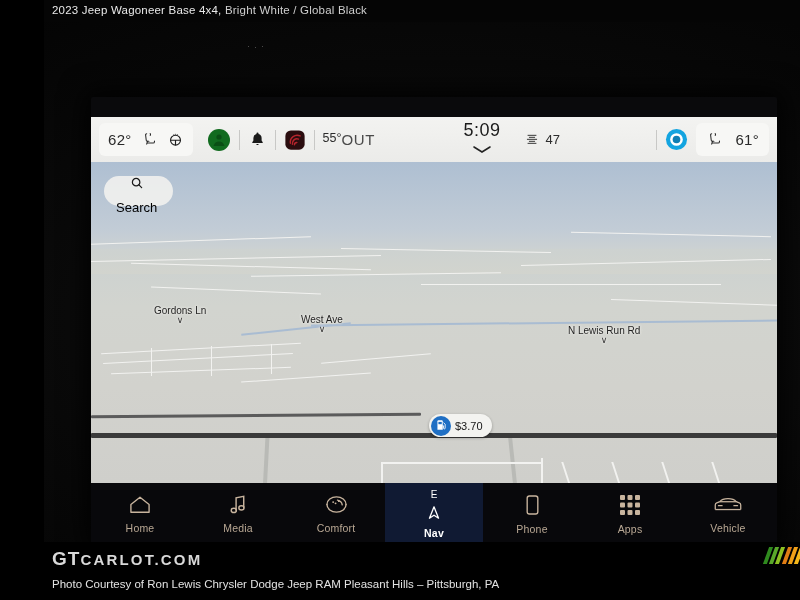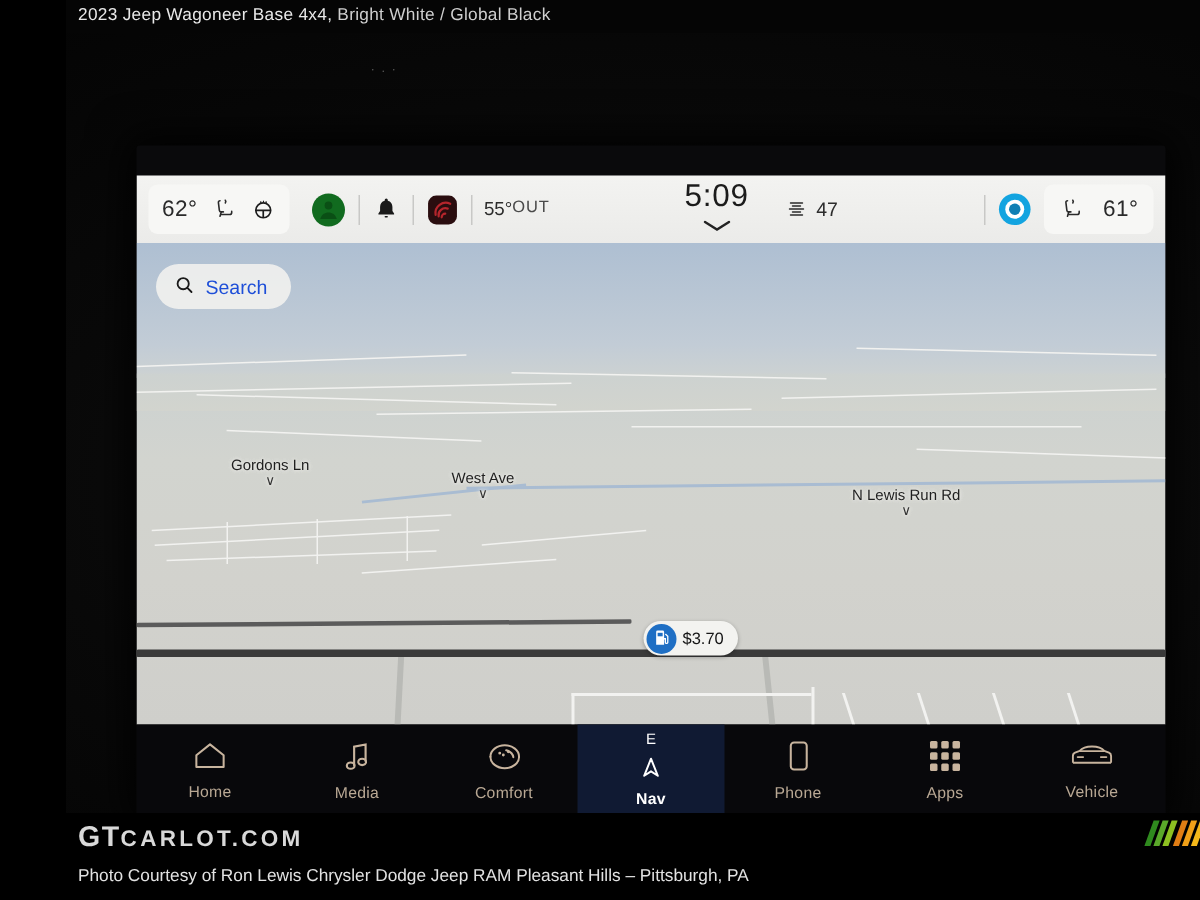--- a/index.html
+++ b/index.html
@@ -61,24 +61,24 @@
     height: 33px; padding: 0 9px;
     background: #f7f7f5; border-radius: 6px;
   }
   .sb-temp { font-size: 15px; font-weight: 400; color:#2a2a2a; letter-spacing:.3px;}
   .sb-divider { width:1px; height:20px; background:#c8c8c6; margin:0 8px; }
   .sb-spacer { flex: 1; }
   .icon-btn { display:flex; align-items:center; justify-content:center; }
 
   .out-temp { display:flex; line-height:1.05; font-size:11.5px; color:#2c2c2c; }
   .out-temp .v { font-size:12.5px; }
-  .out-temp .l { font-size:11px; letter-spacing:.6px; color:#4a4a4a;}
+  .out-temp .l { font-size:15px; letter-spacing:.6px; color:#4a4a4a;}
 
   .clock-wrap { display:flex; flex-direction:column; align-items:center; justify-content:center; }
-  .clock { font-size:21px; color:#1b1b1b; letter-spacing:.5px; line-height:1; }
+  .clock { font-size:18px; color:#1b1b1b; letter-spacing:.5px; line-height:1; }
   .chev { margin-top:1px; }
 
   .fan-grp { display:flex; align-items:center; gap:5px; }
   .fan-num { font-size:13px; color:#2d2d2d; }
 
   .sb-right-grp { display:flex; align-items:center; gap:12px; height:33px; padding:0 10px;
                   background:#f7f7f5; border-radius:6px; }
 
   
   .map {
@@ -114,21 +114,21 @@
   .maplabel .tick {
     display:block; text-align:center; font-size:9px; color:#333; line-height:.7; margin-top:1px;
   }
 
   
   .search {
     position:absolute; left:13px; top:14px;
     display:flex; align-items:center; gap:7px;
     height:30px; padding:0 16px 0 12px;
     background:rgba(240,240,238,.92); border-radius:16px;
-    font-size:13px; color:#1d4ed8;
+    font-size:13px; color:#000000;flex-direction:column;
   }
 
   
   .ctrl-stack { position:absolute; left:12px; top:175px; display:flex; flex-direction:column; gap:19px; }
   .ctrl {
     width:31px; height:31px; border-radius:50%;
     background:rgba(247,247,245,.93);
     display:flex; flex-direction:column; align-items:center; justify-content:center;
     box-shadow:0 1px 3px rgba(0,0,0,.18);
   }

